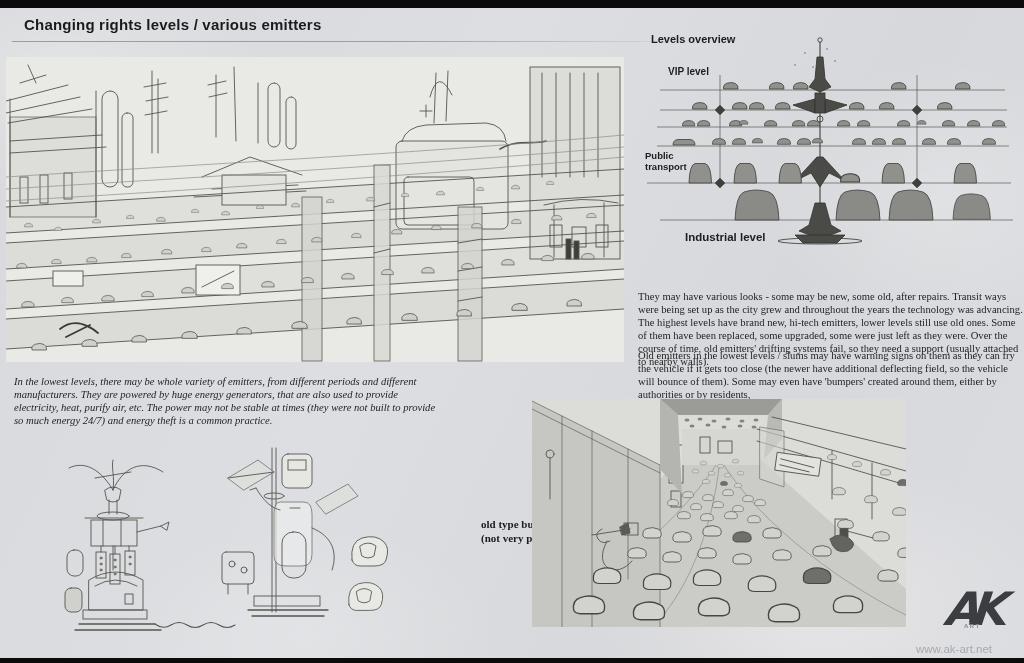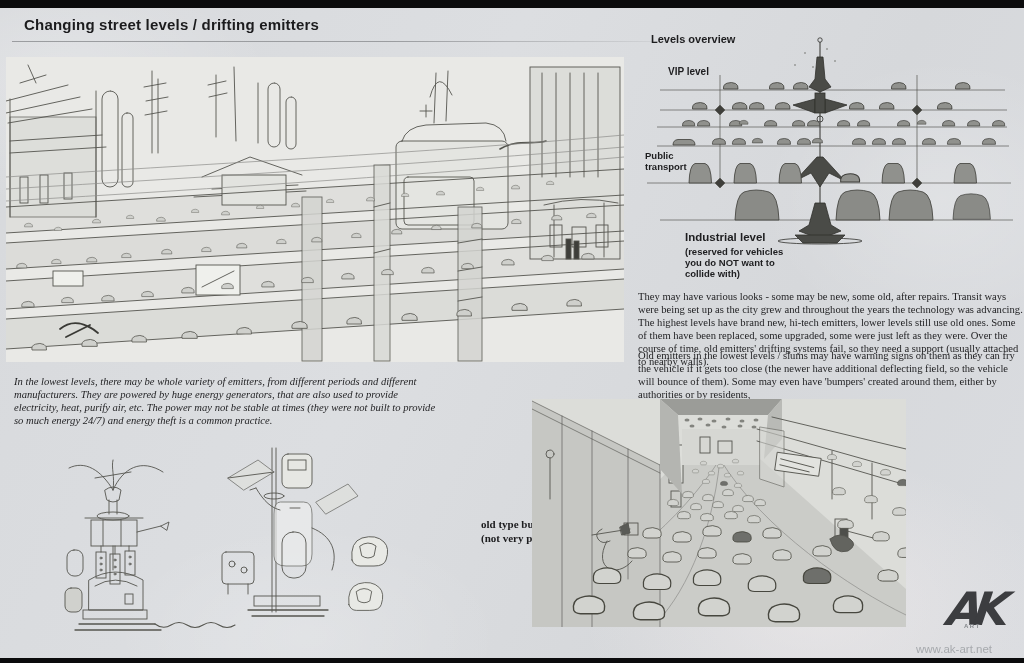--- a/index.html
+++ b/index.html
@@ -52,21 +52,21 @@
   svg .pencil{stroke:#55554f;fill:none;stroke-width:.9;stroke-linecap:round;}
   svg .faint{stroke:#8c8d89;fill:none;stroke-width:.7;}
 </style>
 </head>
 <body>
 
 <div class="page">
 
   <div class="bar top"></div>
 
-  <h1 class="title">Changing street levels / drifting emitters</h1>
+  <h1 class="title">Changing rights levels / various emitters</h1>
   <div class="title-rule"></div>
 
   <div class="sketch main-sketch">
   <svg viewBox="0 0 618 305" width="618" height="305">
     <defs>
       <g id="mc">
             <path d="M1,7 Q0,2.5 4.5,1.2 Q9,-0.5 13,1.5 Q16,3 15.5,7 Z"></path>
           </g>
     </defs>
     <rect width="618" height="305" fill="#e9e9e6"></rect>
@@ -280,21 +280,20 @@
             <use href="#lvg" transform="translate(191,154)"></use>
             <use href="#lvg" transform="translate(244,154)"></use>
             <use href="#lvg" transform="translate(308,158) scale(.85)"></use>
       </g>
     </g>
   </svg>
   </div>
   <div class="lv-label vip">VIP level</div>
   <div class="lv-label pt">Public transport</div>
   <div class="lv-label ind">Industrial level</div>
-  <div class="lv-note">(reserved for vehicles you do NOT want to collide with)</div>
 
   <p class="body-text left-p1">In the lowest levels, there may be whole variety of emitters, from different periods and different manufacturers. They are powered by huge energy generators, that are also used to provide electricity, heat, purify air, etc. The power may not be stable at times (they were not built to provide so much energy 24/7) and energy theft is a common practice.</p>
   <p class="body-text right-p1">They may have various looks - some may be new, some old, after repairs. Transit ways were being set up as the city grew and throughout the years the technology was advancing. The highest levels have brand new, hi-tech emitters, lower levels still use old ones. Some of them have been replaced, some upgraded, some were just left as they were. Over the course of time, old emitters' drifting systems fail, so they need a support (usually attached to nearby walls).</p>
   <p class="body-text right-p2">Old emitters in the lowest levels / slums may have warning signs on them as they can fry the vehicle if it gets too close (the newer have additional deflecting field, so the vehicle will bounce of them). Some may even have 'bumpers' created around them, either by authorities or by residents,</p>
 
   <div class="caption">
     <div>old type bumpers</div>
     <div>(not very pleasant)</div>
   </div>
 

